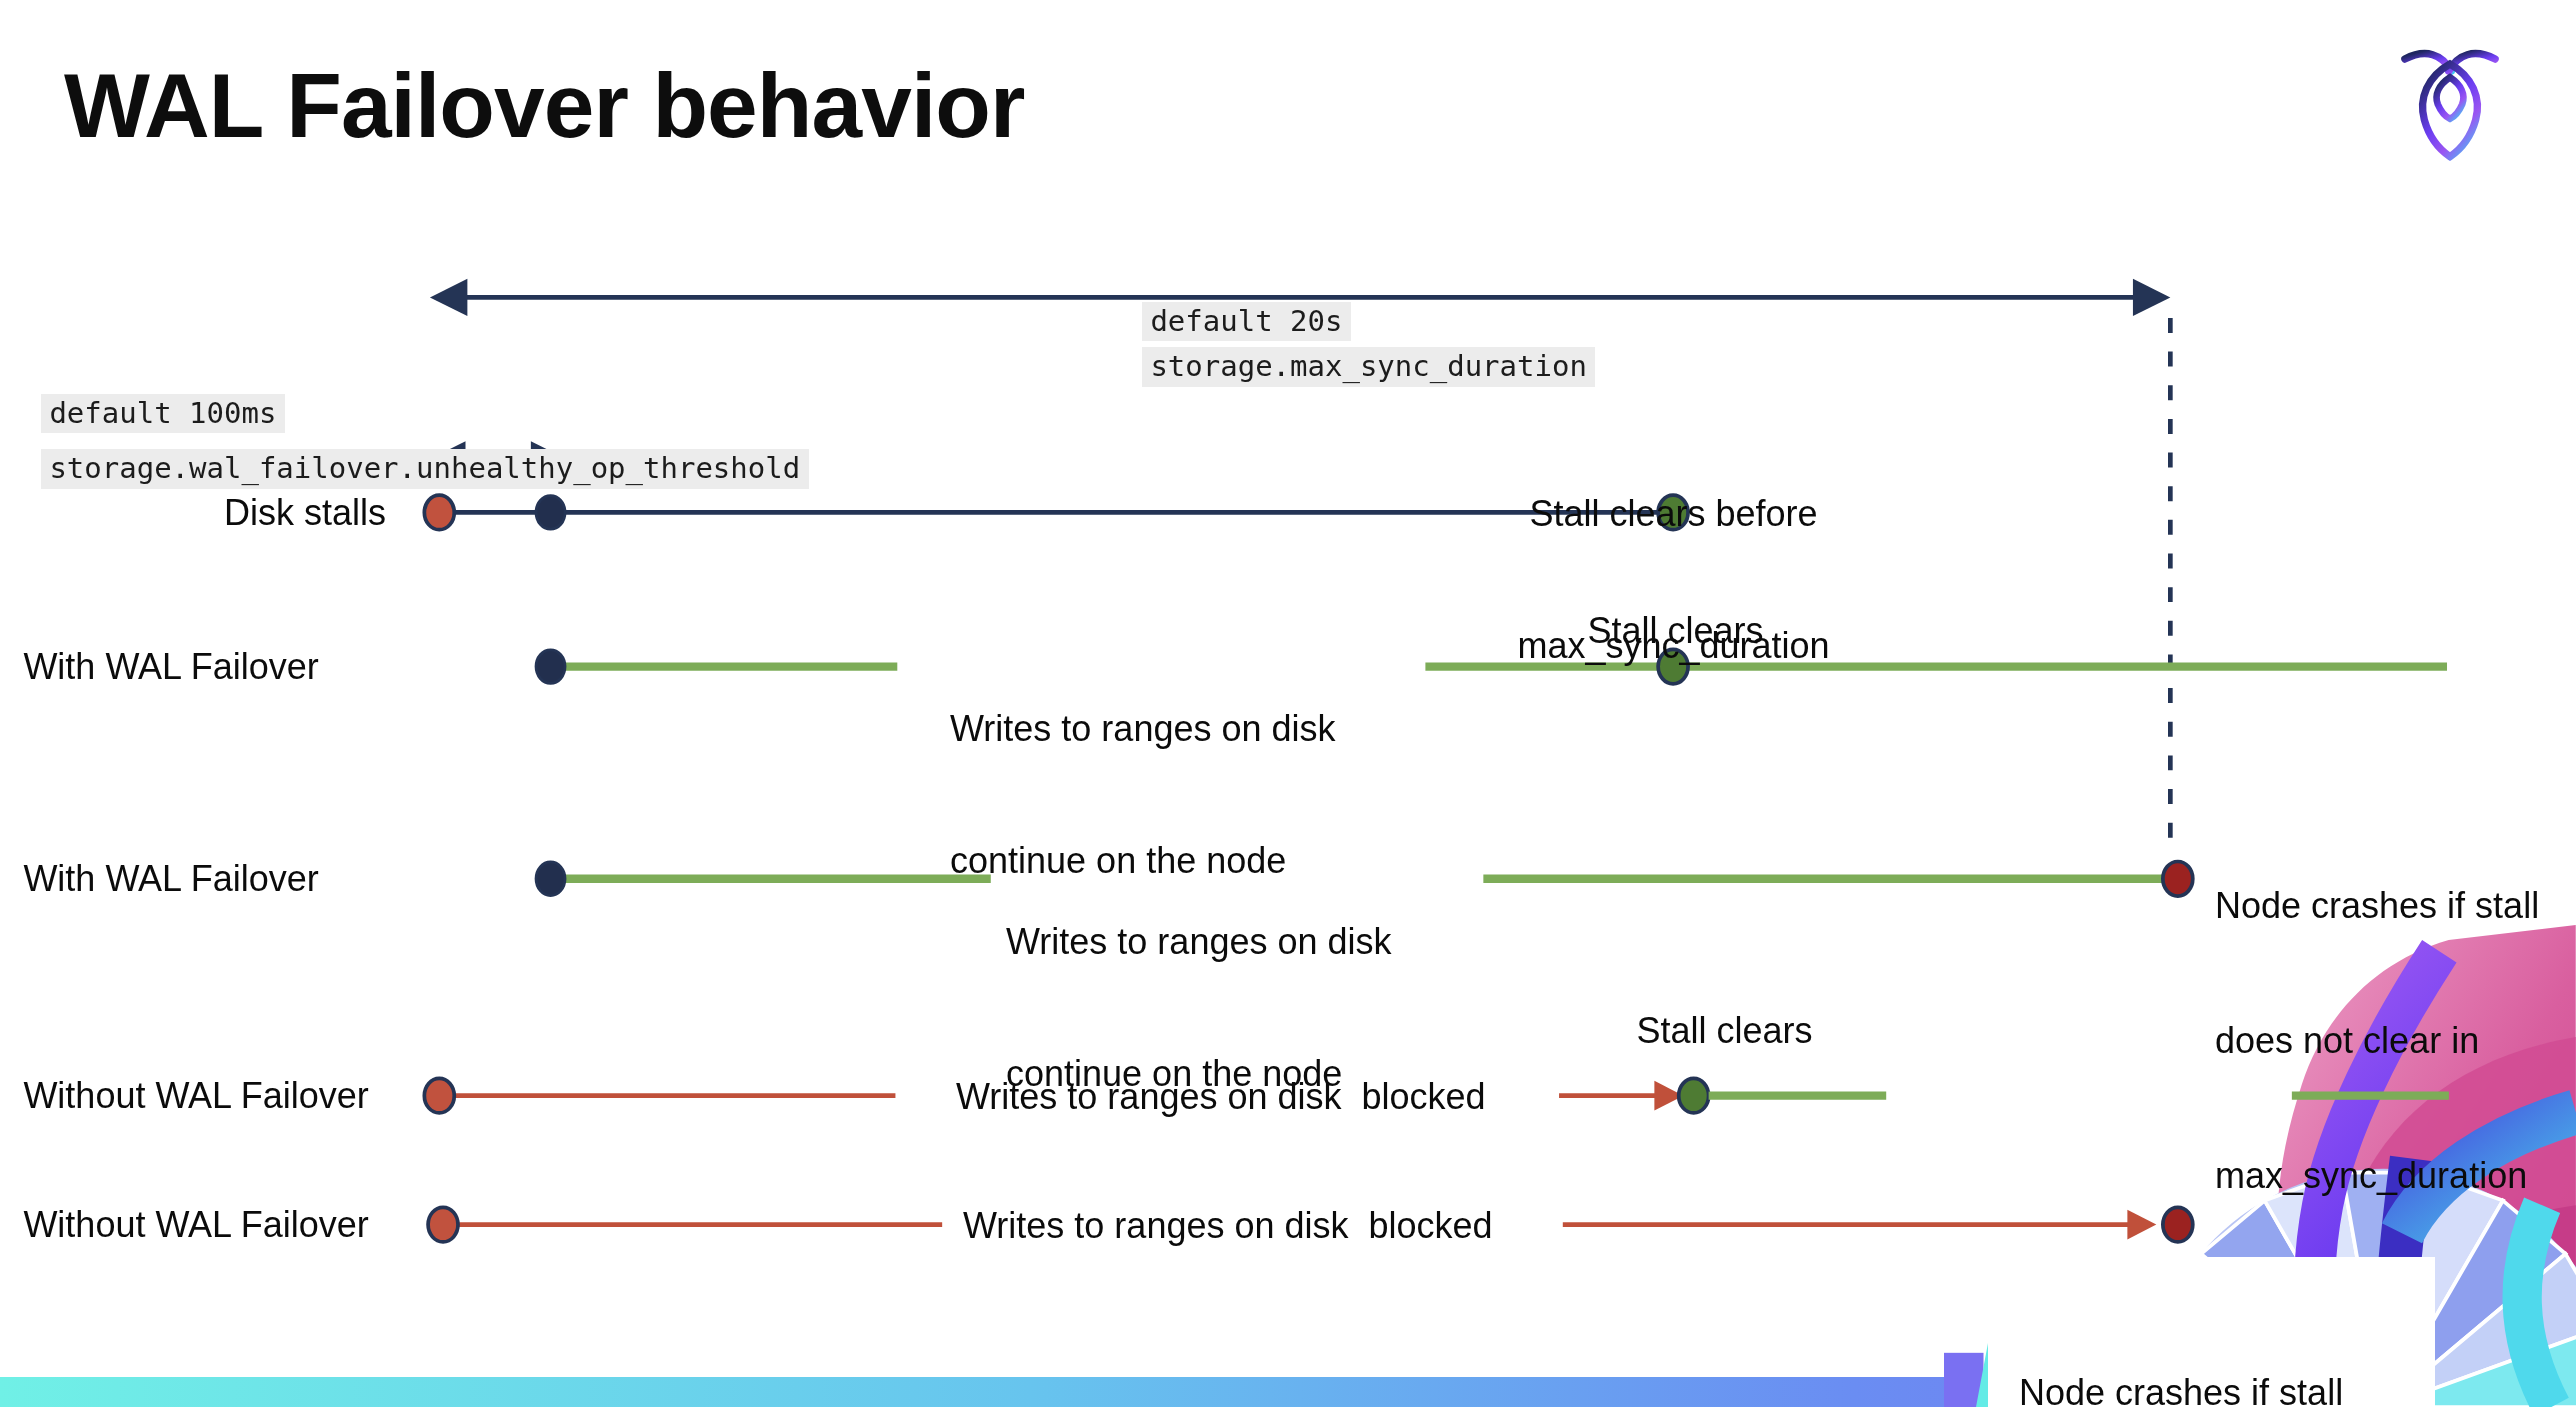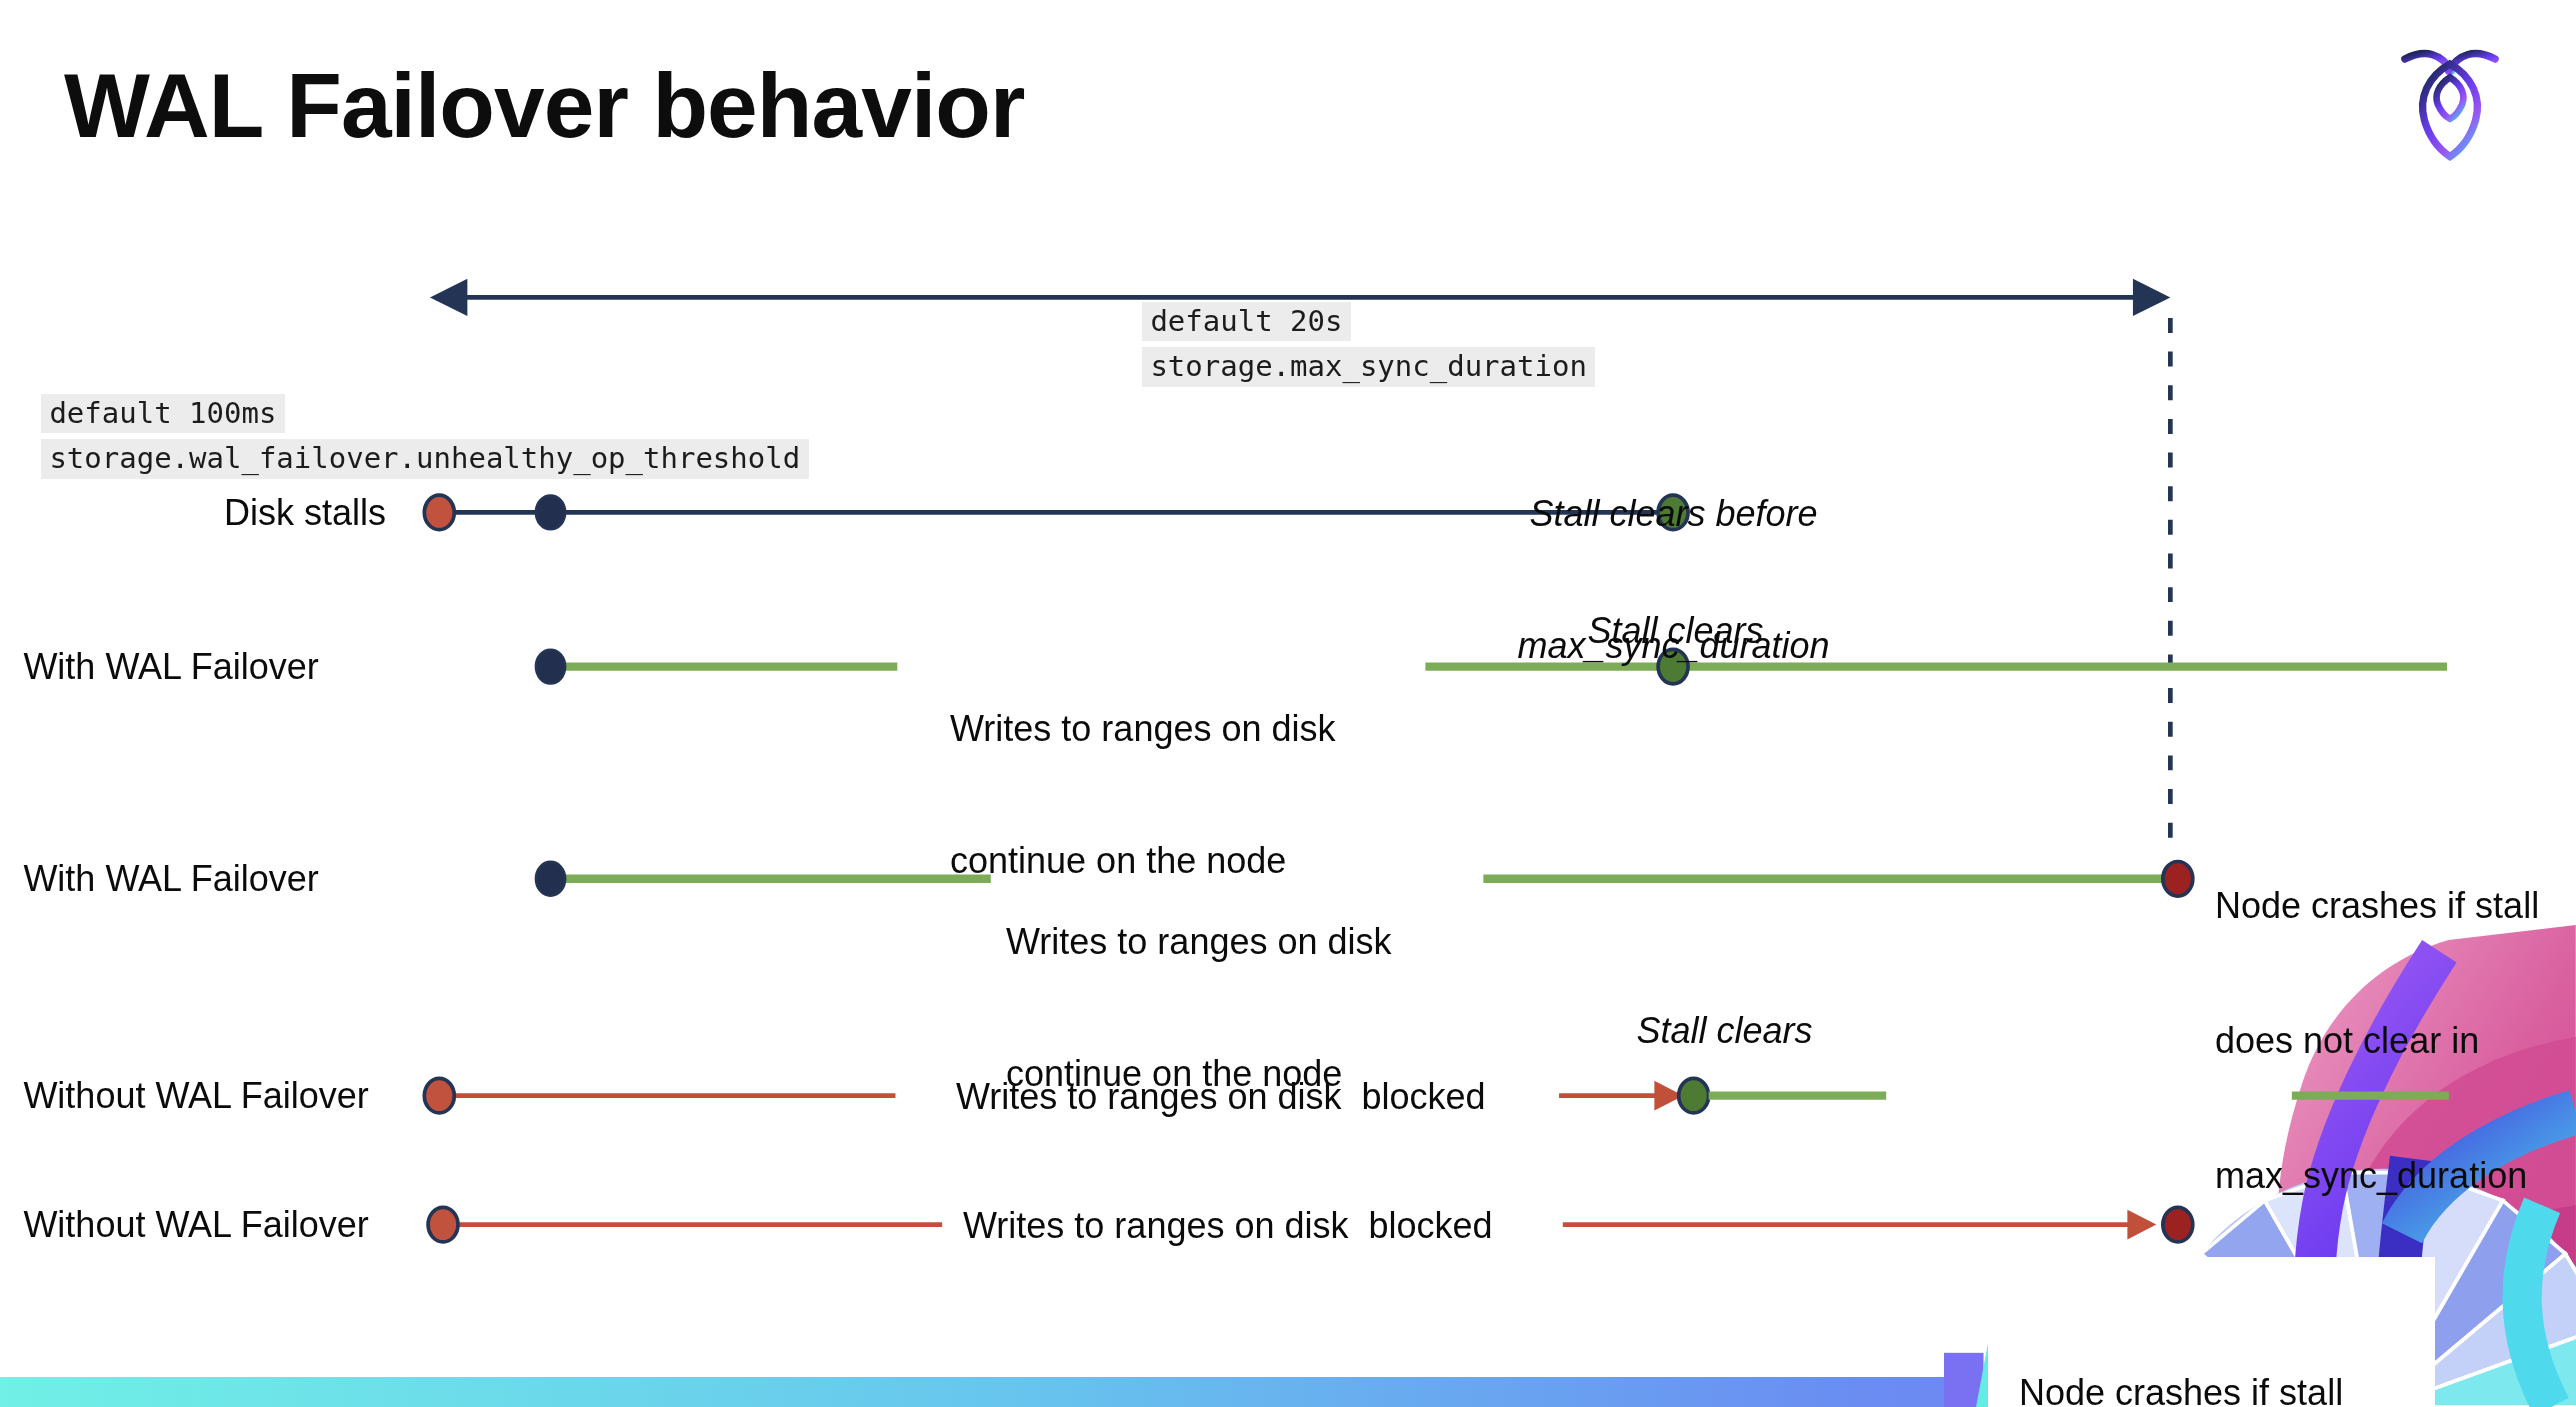--- a/index.html
+++ b/index.html
@@ -2,21 +2,21 @@
 <html style="font-size:15px"><head>
 <meta charset="utf-8">
 <style>
   html,body{margin:0;padding:0;background:#fff;}
   body{font-family:"Liberation Sans",sans-serif;}
   .slide{position:relative;width:2576px;height:1408px;background:#ffffff;overflow:hidden;}
   .abs{position:absolute;}
   .title{font-size:91px;font-weight:800;letter-spacing:-0.9px;color:#0d0d0d;}
   .rowlabel{font-size:36px;color:#0b0b0b;white-space:nowrap;}
   .anno{font-size:36px;color:#0b0b0b;line-height:44px;white-space:pre-wrap;}
-  .center{text-align:center;font-style:italic;}
+  .center{text-align:center;}
   .mono{font-family:"DejaVu Sans Mono","Liberation Mono",monospace;font-size:29px;line-height:32px;color:#1c1c1c;}
   .mono span{background:#ececec;padding:2.8px 8.4px 4.7px 8.4px;display:inline-block;margin-top:44px;}
   .whitebox{background:#ffffff;}
   .bottombar{background:linear-gradient(90deg,#70f0e6 0%,#67c4ee 40%,#6a8df2 72%,#7b70f1 100%);}
   svg{display:block;}
 </style>
 </head>
 <body>
 
 <div class="slide">
@@ -149,21 +149,21 @@
       <line x1="50" y1="62" x2="50" y2="88" stroke-width="5.5"></line>
     </g>
   </svg>
 
   <div class="abs mono" style="left:1142px;top:258px;">
     <span>default 20s</span><br>
     <span style="margin-top:5.6px;">storage.max_sync_duration</span>
   </div>
   <div class="abs mono" style="left:41px;top:350px;">
     <span>default 100ms</span><br>
-    <span style="margin-top:6px;">storage.wal_failover.unhealthy_op_threshold</span>
+    <span style="margin-top:16px;">storage.wal_failover.unhealthy_op_threshold</span>
   </div>
 
   <div class="abs rowlabel" style="left:224px;top:492px;">Disk stalls</div>
   <div class="abs rowlabel" style="left:23.4px;top:646px;">With WAL Failover</div>
   <div class="abs rowlabel" style="left:23.4px;top:858px;">With WAL Failover</div>
   <div class="abs rowlabel" style="left:23.4px;top:1075px;">Without WAL Failover</div>
   <div class="abs rowlabel" style="left:23.4px;top:1204px;">Without WAL Failover</div>
 
   <div class="abs anno center" style="left:1510px;top:404px;width:327px;">
     <div>Stall clears before</div>

